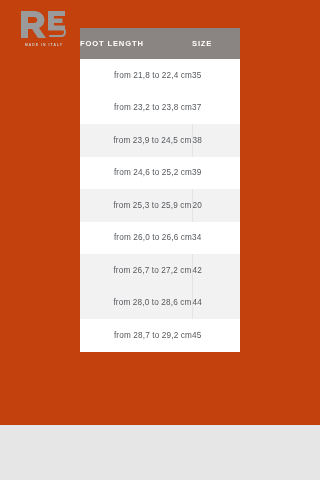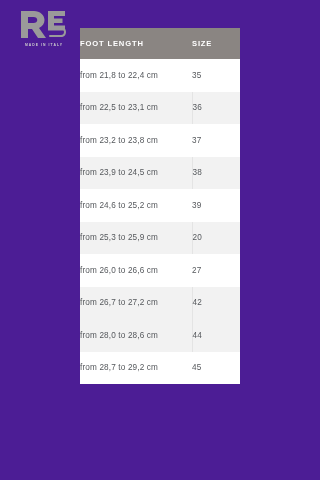--- a/index.html
+++ b/index.html
@@ -11,22 +11,22 @@
     height: 480px;
     overflow: hidden;
     background: #e6e6e6;
     font-family: "Liberation Sans", sans-serif;
     -webkit-font-smoothing: antialiased;
   }
 
   #page {
     position: relative;
     width: 320px;
-    height: 480px;
-    background: #4c1d95;
+    height: 425px;
+    background: #c2410c;
   }
 
   
   #brand {
     position: absolute;
     left: 20px;
     top: 10px;
     width: 62px;
   }
   .logo-mark {
@@ -74,21 +74,21 @@
     height: 32.5px;
     padding: 0;
     vertical-align: middle;
     font-size: 8.2px;
     color: #55585c;
     letter-spacing: 0.15px;
     border: none;
   }
   td.col-foot {
     padding-left: 13px;
-    text-align: left;
+    text-align: right;
   }
   td.col-size {
     text-align: left;
     padding-right: 2px;
   }
 
   #size-table tbody tr.row-odd td { background: #ffffff; }
   #size-table tbody tr.row-even td { background: #f2f2f2; }
   #size-table tbody tr.row-even td.col-size {
     border-left: 1px solid #e4e4e4;
@@ -116,43 +116,39 @@
       <tr>
         <th class="col-foot">FOOT LENGTH</th>
         <th class="col-size">SIZE</th>
       </tr>
     </thead>
     <tbody id="table-body">
         <tr class="row-odd">
           <td class="col-foot">from 21,8 to 22,4 cm</td>
           <td class="col-size">35</td>
         </tr>
-        <tr class="row-even">
-          <td class="col-foot">from  22,5 to  23,1 cm</td>
-          <td class="col-size">36</td>
-        </tr>
         <tr class="row-odd">
           <td class="col-foot">from 23,2 to 23,8 cm</td>
           <td class="col-size">37</td>
         </tr>
         <tr class="row-even">
           <td class="col-foot">from 23,9 to 24,5 cm</td>
           <td class="col-size">38</td>
         </tr>
         <tr class="row-odd">
           <td class="col-foot">from 24,6 to 25,2 cm</td>
           <td class="col-size">39</td>
         </tr>
         <tr class="row-even">
           <td class="col-foot">from 25,3 to 25,9 cm</td>
           <td class="col-size">20</td>
         </tr>
         <tr class="row-odd">
           <td class="col-foot">from 26,0 to 26,6 cm</td>
-          <td class="col-size">27</td>
+          <td class="col-size">34</td>
         </tr>
         <tr class="row-even">
           <td class="col-foot">from 26,7 to 27,2 cm</td>
           <td class="col-size">42</td>
         </tr>
         <tr class="row-even">
           <td class="col-foot">from 28,0 to 28,6 cm</td>
           <td class="col-size">44</td>
         </tr>
         <tr class="row-odd">

